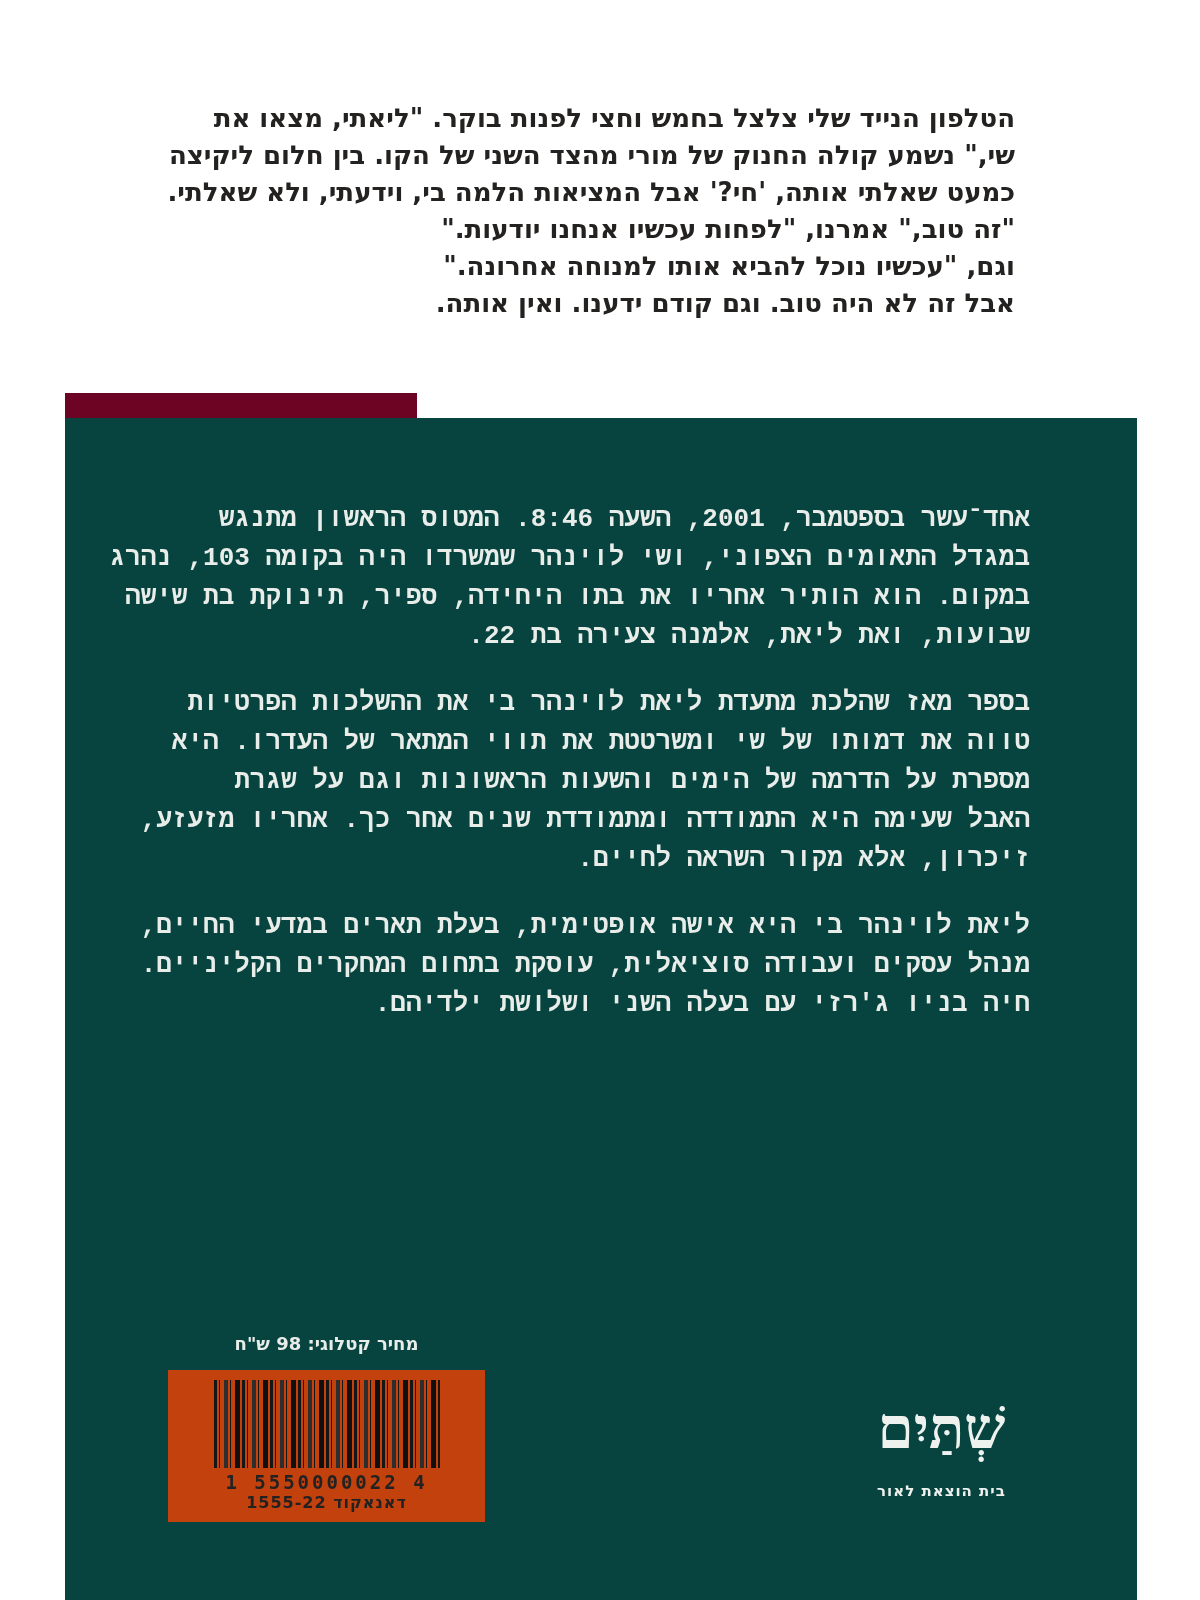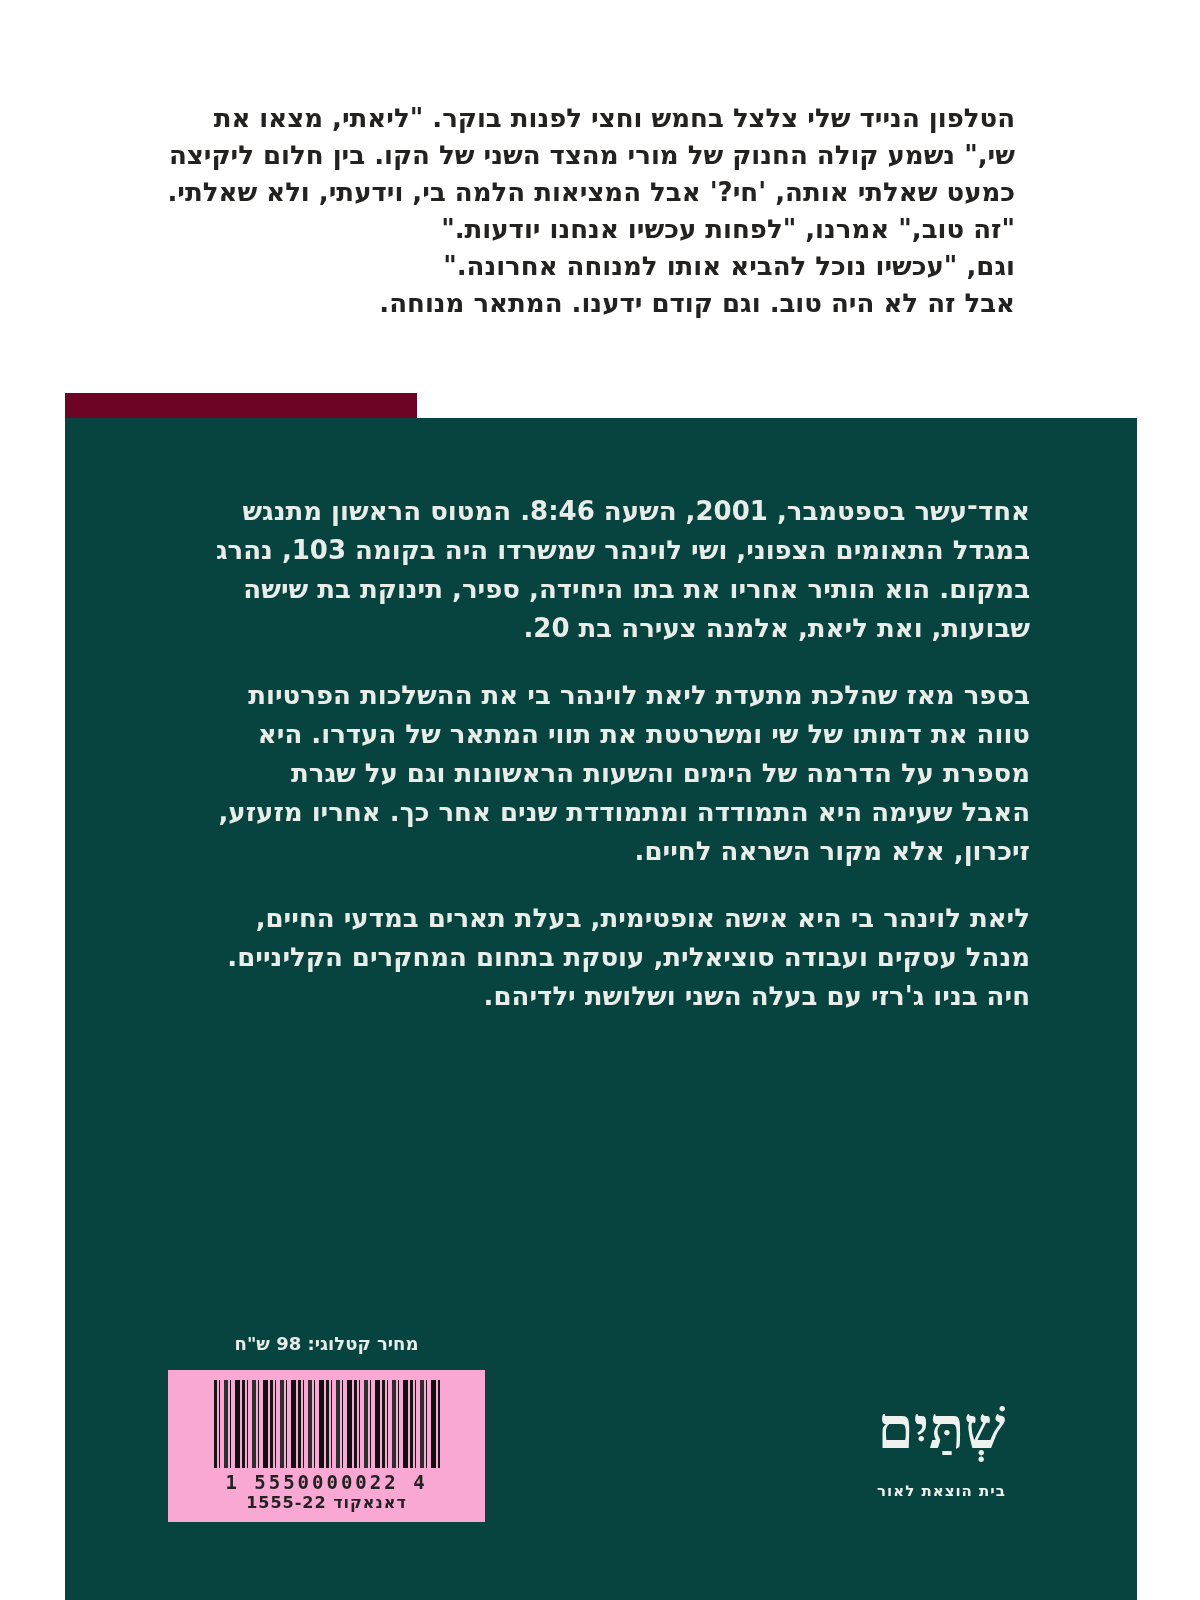--- a/index.html
+++ b/index.html
@@ -26,34 +26,34 @@
     position:absolute;left:65px;top:418px;width:1072px;height:1182px;
     background:#07433f;
   }
 
   
   .blurb{
     position:absolute;top:492px;right:170px;width:870px;
     direction:rtl;text-align:right;
     color:#e8ede9;font-size:26px;font-weight:bold;line-height:39px;
   }
-  .blurb .para{margin:0 0 28px 0;}
+  .blurb .para{margin:8px 0 28px 0;font-family:Liberation Mono, monospace;}
   .blurb .para div{white-space:nowrap;}
 
   
   .price{
     position:absolute;left:168px;top:1333px;width:317px;
     direction:rtl;text-align:center;
     color:#e8ede9;font-size:18px;font-weight:bold;
   }
 
   
   .barcode-box{
     position:absolute;left:168px;top:1370px;width:317px;height:152px;
-    background:#f9a8d4;
+    background:#c2410c;
   }
   .bars{
     margin:10px auto 0;width:226px;height:88px;
     background:repeating-linear-gradient(90deg,
       #161616 0 3px, transparent 3px 5px,
       #161616 5px 6px, transparent 6px 10px,
       #2e2e2e 10px 14px, transparent 14px 16px,
       #161616 16px 17px, transparent 17px 21px,
       #101010 21px 26px, transparent 26px 28px);
   }
@@ -83,33 +83,33 @@
 </style>
 </head>
 <body>
 
 <div class="excerpt">
   <div>הטלפון הנייד שלי צלצל בחמש וחצי לפנות בוקר. "ליאתי, מצאו את</div>
   <div>שי," נשמע קולה החנוק של מורי מהצד השני של הקו. בין חלום ליקיצה</div>
   <div>כמעט שאלתי אותה, 'חי?' אבל המציאות הלמה בי, וידעתי, ולא שאלתי.</div>
   <div>"זה טוב," אמרנו, "לפחות עכשיו אנחנו יודעות."</div>
   <div>וגם, "עכשיו נוכל להביא אותו למנוחה אחרונה."</div>
-  <div>אבל זה לא היה טוב. וגם קודם ידענו. המתאר מנוחה.</div>
+  <div>אבל זה לא היה טוב. וגם קודם ידענו. ואין אותה.</div>
 </div>
 
 <div class="maroon-bar"></div>
 
 <div class="teal-panel"></div>
 
 <div class="blurb">
   <div class="para">
     <div>אחד־עשר בספטמבר, 2001, השעה 8:46. המטוס הראשון מתנגש</div>
     <div>במגדל התאומים הצפוני, ושי לוינהר שמשרדו היה בקומה 103, נהרג</div>
     <div>במקום. הוא הותיר אחריו את בתו היחידה, ספיר, תינוקת בת שישה</div>
-    <div>שבועות, ואת ליאת, אלמנה צעירה בת 20.</div>
+    <div>שבועות, ואת ליאת, אלמנה צעירה בת 22.</div>
   </div>
   <div class="para">
     <div>בספר מאז שהלכת מתעדת ליאת לוינהר בי את ההשלכות הפרטיות</div>
     <div>טווה את דמותו של שי ומשרטטת את תווי המתאר של העדרו. היא</div>
     <div>מספרת על הדרמה של הימים והשעות הראשונות וגם על שגרת</div>
     <div>האבל שעימה היא התמודדה ומתמודדת שנים אחר כך. אחריו מזעזע,</div>
     <div>זיכרון, אלא מקור השראה לחיים.</div>
   </div>
   <div class="para">
     <div>ליאת לוינהר בי היא אישה אופטימית, בעלת תארים במדעי החיים,</div>

